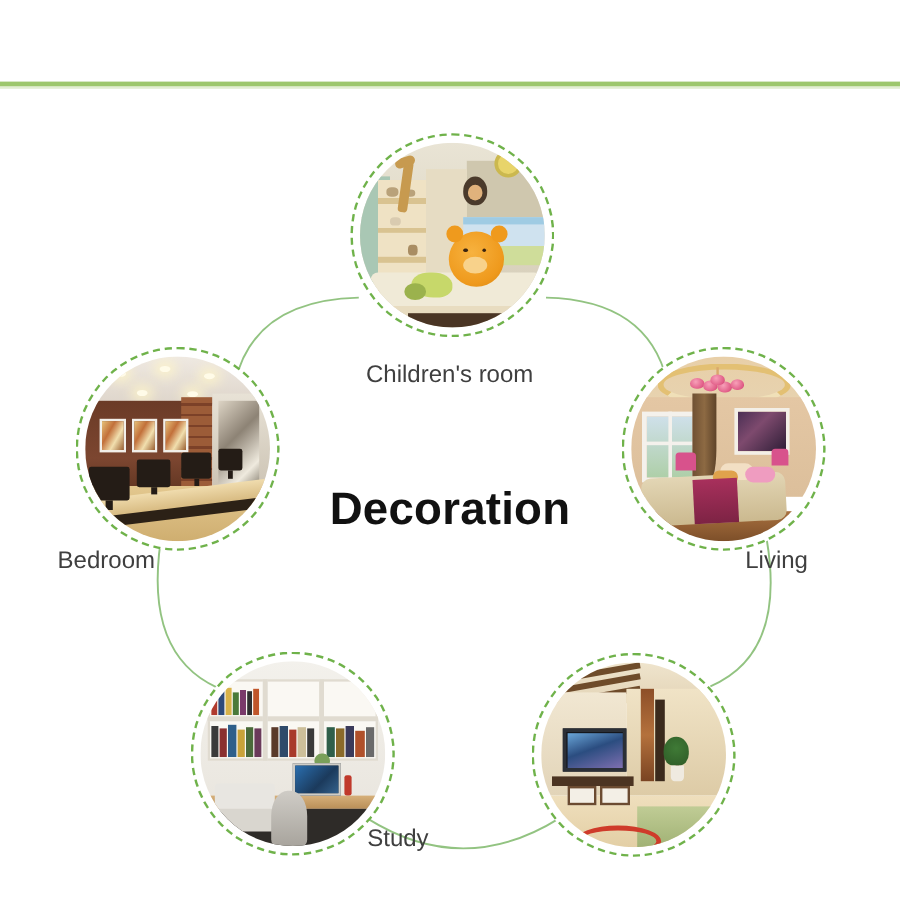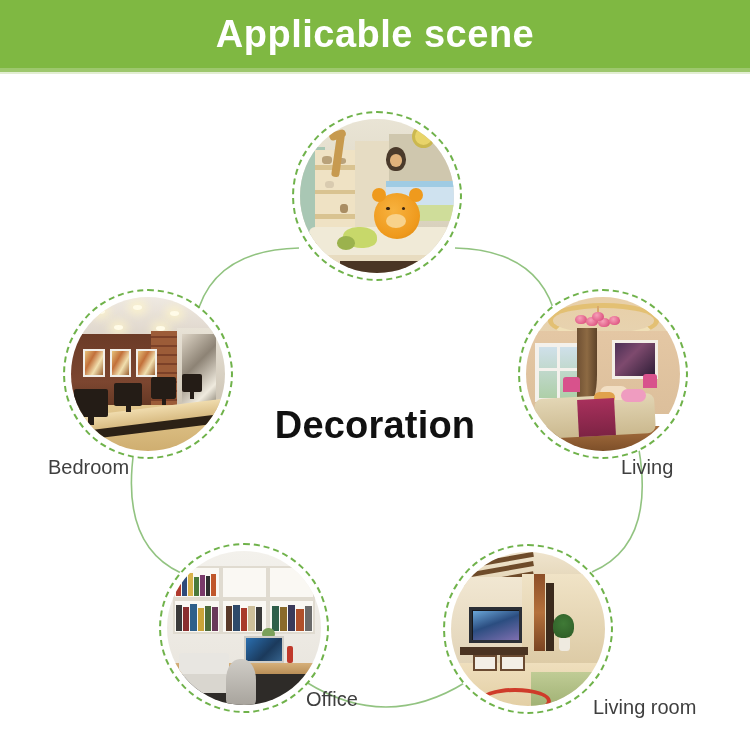--- a/index.html
+++ b/index.html
@@ -179,23 +179,20 @@
   .lv-rug{position:absolute;left:18%;top:88%;width:42%;height:12%;border:4px solid #cf3b2a;border-radius:50%;}
   .lv-plant{position:absolute;left:66%;top:40%;width:14%;height:16%;background:radial-gradient(circle at 50% 40%,#3f7a36 0%,#2d5a26 100%);border-radius:50% 50% 40% 40%;}
   .lv-pot{position:absolute;left:70%;top:56%;width:7%;height:8%;background:#efeae0;border-radius:0 0 30% 30%;}
   .lv-stem{position:absolute;left:72.5%;top:50%;width:2%;height:8%;background:#6b4b2a;}
 </style>
 </head>
 <body>
 
 <div id="stage">
 
-  <div class="banner" style="background: rgb(127, 184, 66);">
-    <div class="banner-title" style="color: rgb(255, 255, 255);">Applicable scene</div>
-  </div>
   <div class="banner-rule"></div>
   <div class="banner-rule2"></div>
 
   <svg id="connectors" viewBox="0 0 750 750">
 
     <g fill="none" stroke="#8cc07a" stroke-width="1.6" opacity="0.95">
 
       <path d="M 455,248 Q 540,250 556,318" stroke="#8cc07a"></path>
 
       <path d="M 639,450 Q 655,545 592,572" stroke="#8cc07a"></path>
@@ -242,20 +239,21 @@
         <div class="kid-bear"></div>
         <div class="kid-ear1"></div>
         <div class="kid-ear2"></div>
         <div class="kid-snout"></div>
         <div class="kid-eye" style="left:56%;top:57%"></div>
         <div class="kid-eye" style="left:66%;top:57%"></div>
         <div class="kid-green-toy"></div>
         <div class="kid-green-toy2"></div>
       </div>
     </div>
+    <div class="label" style="left:13px;top:190px;">Children's room</div>
   </div>
 
   <div class="scene" style="left:518px;top:289px;width:170px;height:170px;">
     <div class="ring" style="width: 170px; height: 170px; border-color: rgb(111, 178, 74); border-style: dashed;"></div>
     <div class="photo" style="left:8px;top:8px;width:154px;height:154px;">
       <div class="art">
         <div class="bd-ceil"></div>
         <div class="bd-ceilring"></div>
         <div class="bd-wall"></div>
         <div class="bd-win"></div>
@@ -302,21 +300,20 @@
         <div class="lv-tvscr"></div>
         <div class="lv-console"></div>
         <div class="lv-cab" style="left:14%;width:16%;"></div>
         <div class="lv-cab" style="left:32%;width:16%;"></div>
         <div class="lv-stem"></div>
         <div class="lv-plant"></div>
         <div class="lv-pot"></div>
         <div class="lv-rug"></div>
       </div>
     </div>
-    <div class="label" style="left:150px;top:152px;">Living room</div>
   </div>
 
   <div class="scene" style="left:159px;top:543px;width:170px;height:170px;">
     <div class="ring" style="width: 170px; height: 170px; border-color: rgb(111, 178, 74); border-style: dashed;"></div>
     <div class="photo" style="left:8px;top:8px;width:154px;height:154px;">
       <div class="art">
         <div class="st-wall"></div>
         <div class="st-shelf" style="left:4%;top:10%;width:92%;height:44%;"></div>
         <div class="st-shelf" style="left:4%;top:30%;width:92%;height:2%;background:#eceae4;"></div>
         <div class="st-shelf" style="left:34%;top:10%;width:2%;height:44%;background:#eceae4;"></div>
@@ -356,21 +353,21 @@
         <div class="st-desk"></div>
         <div class="st-deskdark"></div>
         <div class="st-mon"></div>
         <div class="st-monscr"></div>
         <div class="st-bottle"></div>
         <div class="st-printer"></div>
         <div class="st-printer2"></div>
         <div class="st-chair"></div>
       </div>
     </div>
-    <div class="label" style="left:147px;top:145px;">Office</div>
+    <div class="label" style="left:147px;top:145px;">Study</div>
   </div>
 
   <div class="scene" style="left:63px;top:289px;width:170px;height:170px;">
     <div class="ring" style="width: 170px; height: 170px; border-color: rgb(111, 178, 74); border-style: dashed;"></div>
     <div class="photo" style="left:8px;top:8px;width:154px;height:154px;">
       <div class="art">
         <div class="off-ceil"></div>
         <div class="off-light" style="left:16%;top:8%"></div>
         <div class="off-light" style="left:40%;top:5%"></div>
         <div class="off-light" style="left:64%;top:9%"></div>

